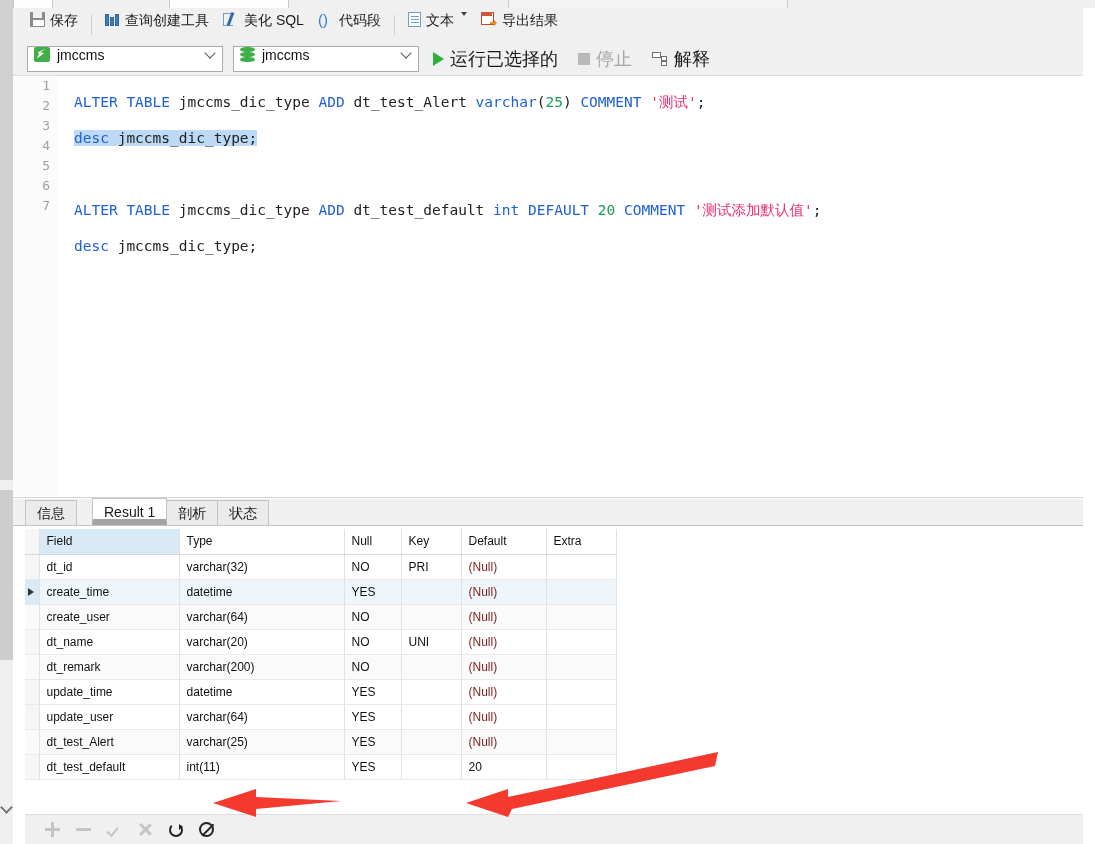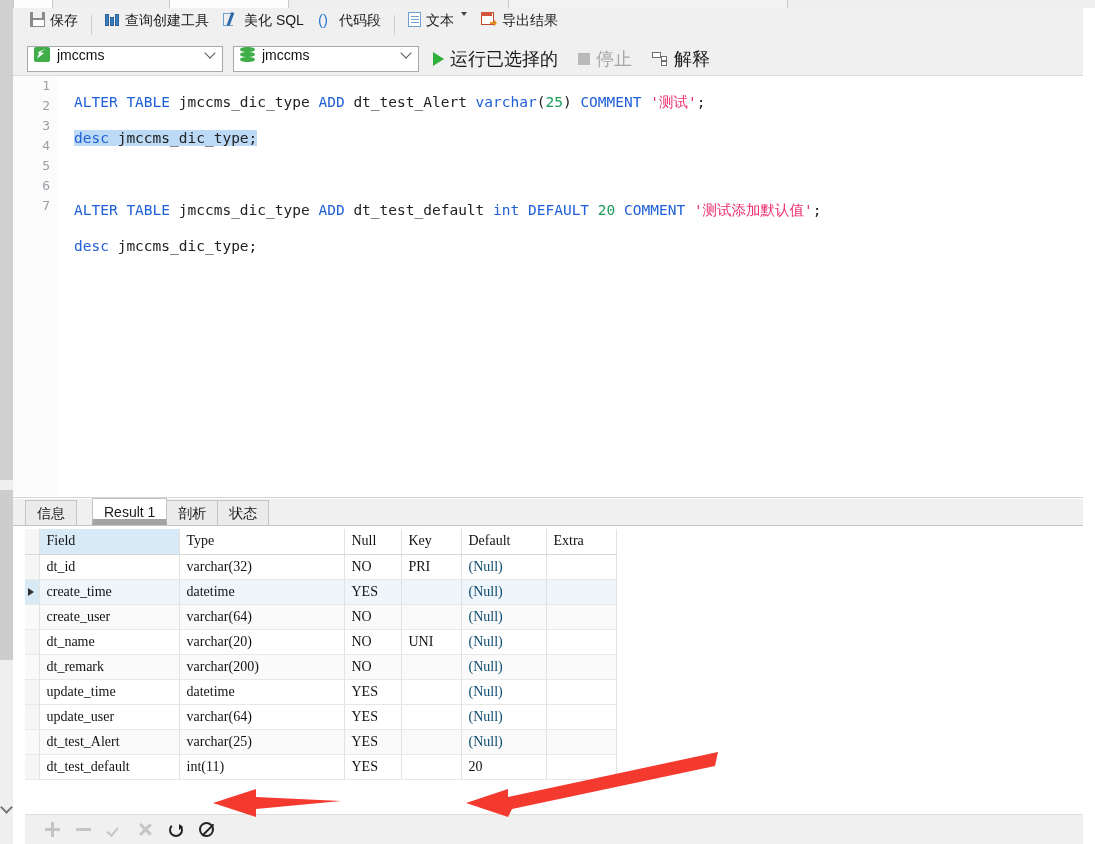--- a/index.html
+++ b/index.html
@@ -195,21 +195,21 @@
   .tab.active {
     background: #ffffff; height: 27px; line-height: 26px; position: relative; z-index: 2;
     border-bottom: 6px solid #a3a3a3;
     margin-left: 16px;
   }
 
   .grid {
     position: absolute; left: 12px; top: 31px; right: 0; bottom: 31px;
     overflow: hidden;
   }
-  table.rg { border-collapse: collapse; font-size: 14px; color: #111; font-family: Liberation Serif, serif; }
+  table.rg { border-collapse: collapse; font-size: 12px; color: #111; }
   table.rg th, table.rg td {
     border-right: 1px solid #e2e2e2; border-bottom: 1px solid #e8e8e8;
     padding: 0 7px; height: 25px; text-align: left; font-weight: normal;
     white-space: nowrap; vertical-align: middle;
   }
   table.rg thead th {
     background: #ffffff; border-bottom: 1px solid #d8d8d8; color: #111;
   }
   table.rg thead th.hi { background: #d9eaf7; }
   table.rg th.marker, table.rg td.marker {
@@ -217,21 +217,21 @@
     border-right: 1px solid #e2e2e2; position: relative;
   }
   table.rg tr.alt td { background: #fafafa; }
   table.rg tr.cur td { background: #eef6fb; }
   table.rg tr.sel-row td.marker { background: #d9eaf7; }
   .rowarrow {
     position: absolute; left: 3px; top: 50%; margin-top: -4px;
     width: 0; height: 0; border-left: 6px solid #333;
     border-top: 4px solid transparent; border-bottom: 4px solid transparent;
   }
-  .nullv { color: #0c4a6e; }
+  .nullv { color: #7f1d1d; }
 
   .col-field { width: 140px; }
   .col-type  { width: 165px; }
   .col-null  { width: 57px; }
   .col-key   { width: 60px; }
   .col-def   { width: 85px; }
   .col-extra { width: 70px; }
 
   .gridfoot {
     position: absolute; left: 12px; bottom: 0; right: 0; height: 30px;

